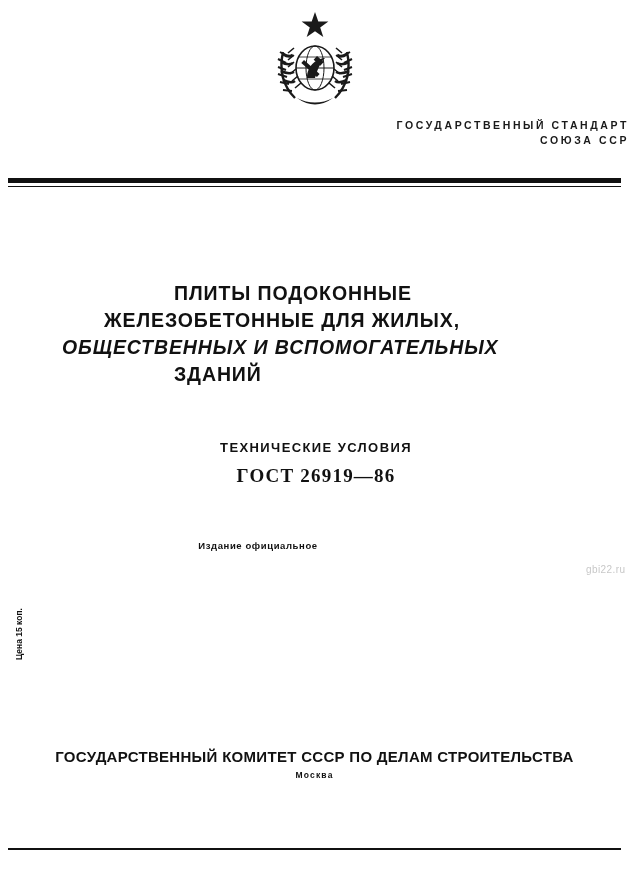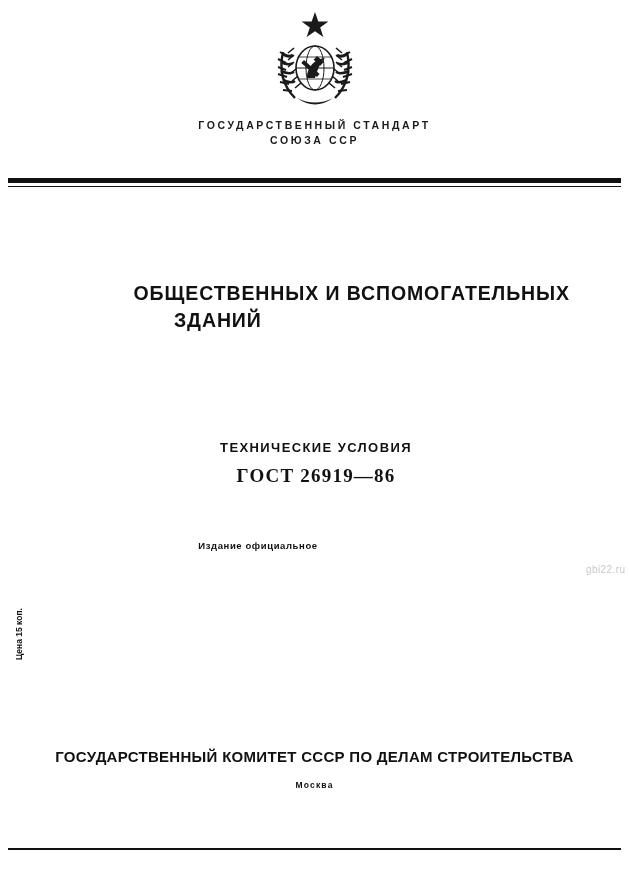--- a/index.html
+++ b/index.html
@@ -38,21 +38,21 @@
     height: 104px;
     position: relative;
   }
 
   
   .header-caption {
     position: absolute;
     left: 0;
     top: 118px;
     width: 629px;
-    text-align: center;
+    text-align: right;
   }
   .header-caption .line1 {
     font-size: 10.5px;
     font-weight: bold;
     letter-spacing: 2.6px;
     color: #1a1a1a;
     line-height: 15px;
   }
   .header-caption .line2 {
     font-size: 10.5px;
@@ -98,21 +98,21 @@
   .title-line {
     font-size: 19.5px;
     font-weight: bold;
     letter-spacing: 0.9px;
     line-height: 27px;
     color: #111111;
     white-space: nowrap;
   }
   .t1 { text-align: left; padding-left: 112px; }
   .t2 { text-align: left; padding-left: 42px; }
-  .t3 { text-align: right; padding-left: 0px; }
+  .t3 { text-align: left; padding-left: 0px; font-style: italic; }
   .t4 { text-align: left; padding-left: 112px; }
 
   .subtitle {
     position: absolute;
     left: 62px;
     top: 420px;
     width: 508px;
     text-align: center;
     font-size: 13px;
     font-weight: bold;
@@ -182,21 +182,21 @@
     font-weight: bold;
     letter-spacing: 0.3px;
     color: #111111;
     line-height: 14px;
   }
   .footer .city {
     font-size: 8.5px;
     font-weight: bold;
     letter-spacing: 1.2px;
     color: #111111;
-    margin-top: 16px;
+    margin-top: 6px;
   }
 </style>
 </head>
 <body>
 
 <div class="page">
 
   <div class="emblem-wrap">
     <div class="emblem">
       <svg width="96" height="104" viewBox="0 0 96 104" xmlns="http://www.w3.org/2000/svg">
@@ -237,20 +237,22 @@
 
   <div class="header-caption">
     <div class="line1">ГОСУДАРСТВЕННЫЙ СТАНДАРТ</div>
     <div class="line2">СОЮЗА ССР</div>
   </div>
 
   <div class="rule-thick"></div>
   <div class="rule-thin"></div>
 
   <div class="title-block">
+    <div class="title-line t1">ПЛИТЫ ПОДОКОННЫЕ</div>
+    <div class="title-line t2">ЖЕЛЕЗОБЕТОННЫЕ  ДЛЯ ЖИЛЫХ,</div>
     <div class="title-line t3">ОБЩЕСТВЕННЫХ И ВСПОМОГАТЕЛЬНЫХ</div>
     <div class="title-line t4">ЗДАНИЙ</div>
   </div>
 
   <div class="subtitle">ТЕХНИЧЕСКИЕ УСЛОВИЯ</div>
 
   <div class="standard-number">ГОСТ 26919—86</div>
 
   <div class="official-edition">Издание официальное</div>
 

